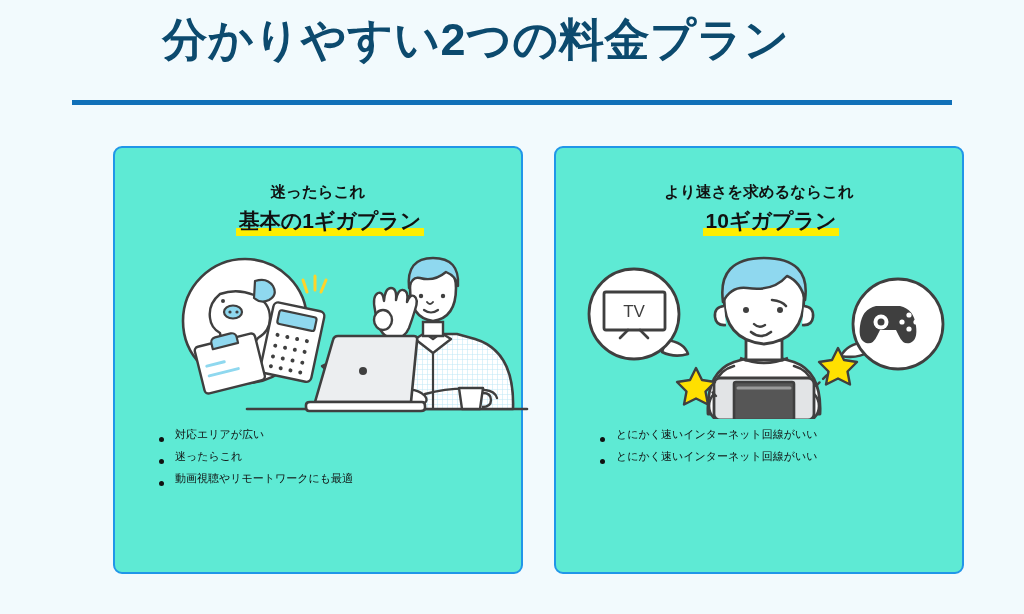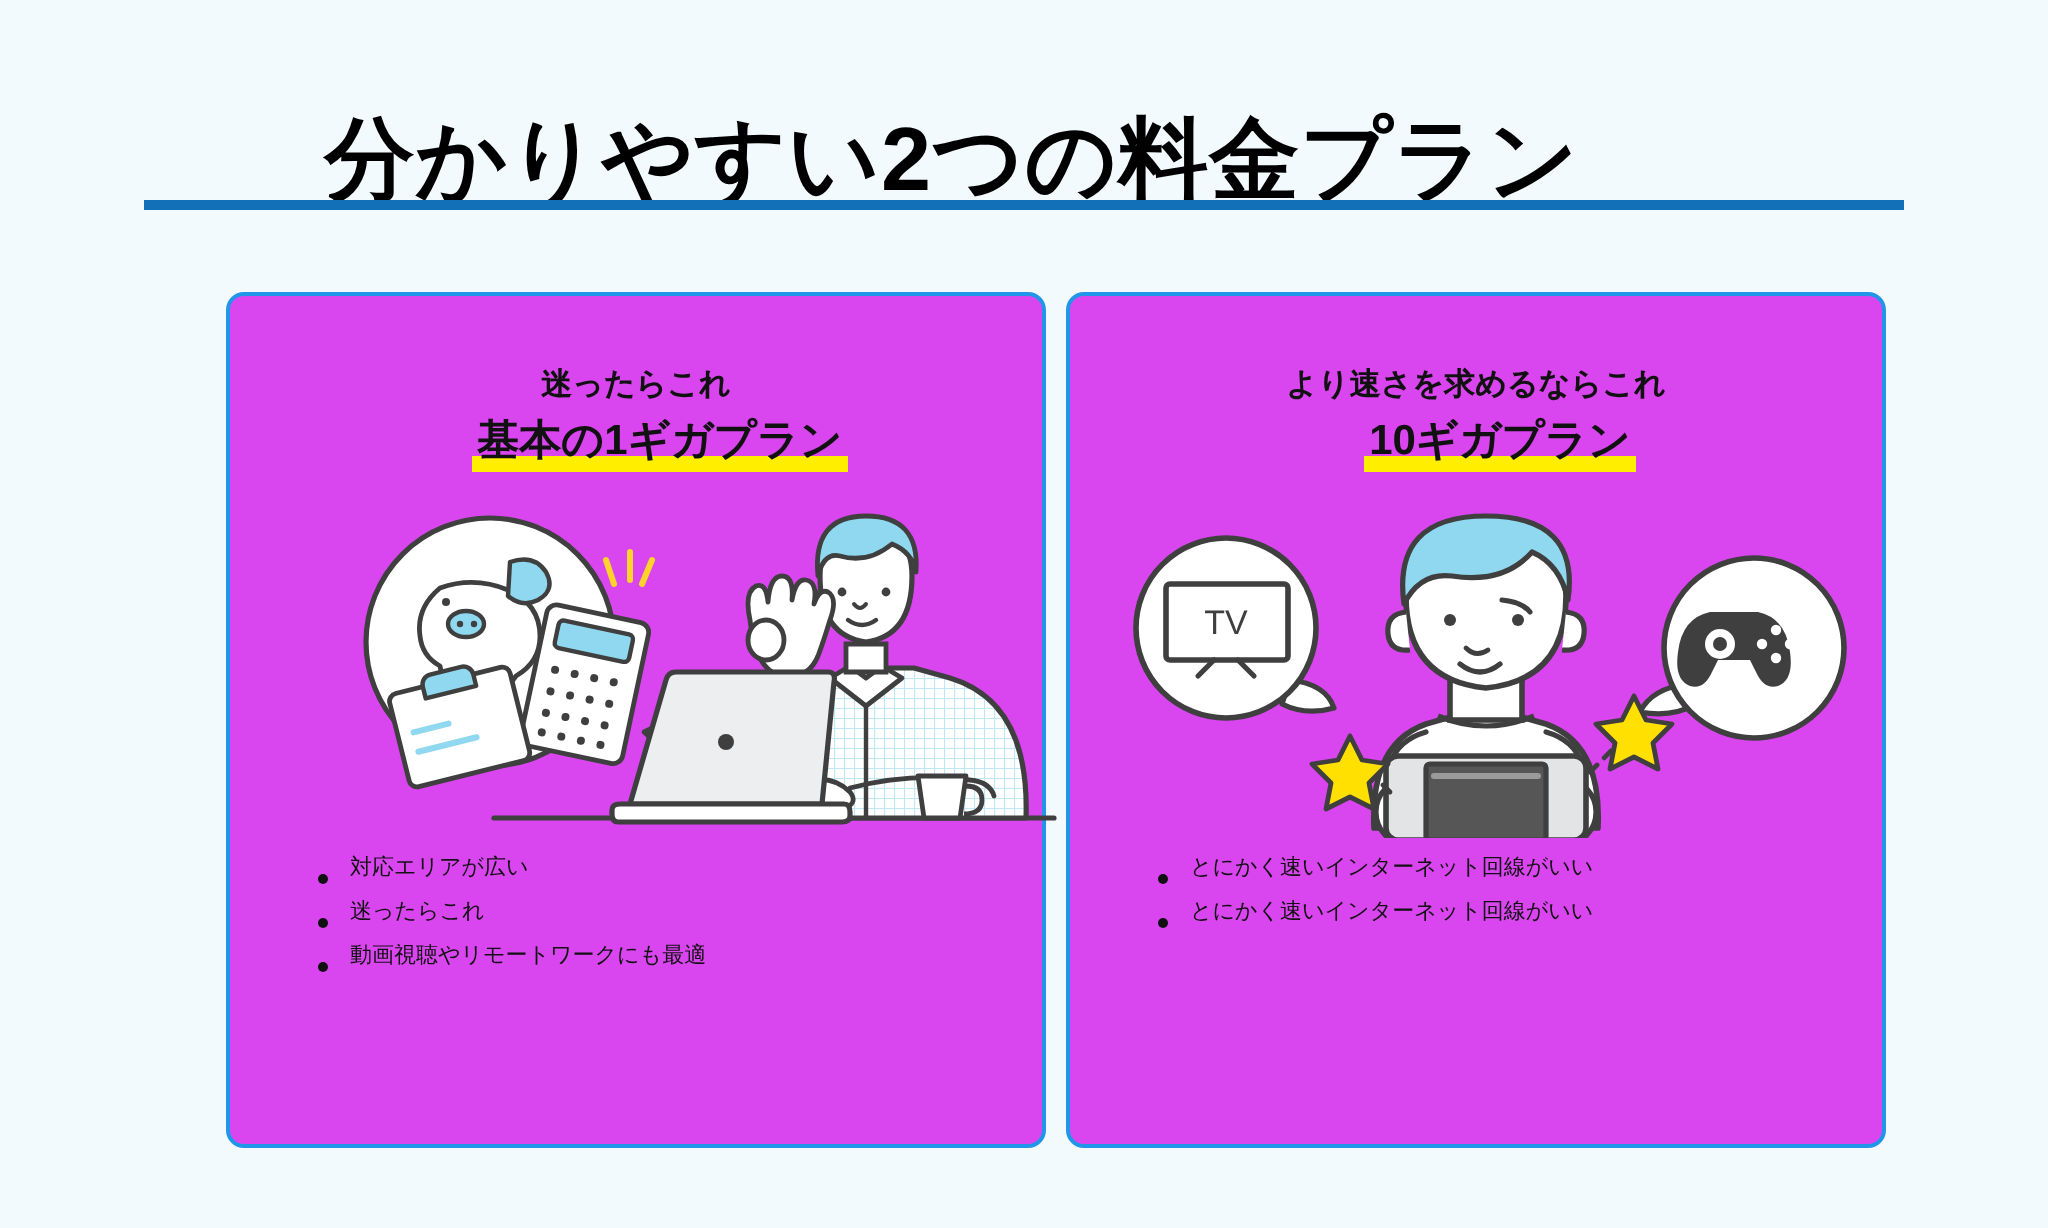--- a/index.html
+++ b/index.html
@@ -18,23 +18,22 @@
   
   .page-title {
     position: absolute;
     left: 0;
     top: 14px;
     width: 952px;
     text-align: center;
     font-size: 45px;
     font-weight: bold;
     letter-spacing: 0.5px;
-    color: #000000;
+    color: #0c4a6e;
     line-height: 1.15;
-    margin-top: 40px;
   }
   .title-rule {
     position: absolute;
     left: 72px;
     top: 100px;
     width: 880px;
     height: 5px;
     background: #1170b8;
   }
 
@@ -44,27 +43,27 @@
     left: 0;
     top: 146px;
     width: 1024px;
     height: 430px;
   }
   .card {
     position: absolute;
     top: 0;
     width: 410px;
     height: 428px;
-    background: #d946ef;
+    background: #5eead4;
     border: 2px solid #2196e8;
     border-radius: 9px;
     box-sizing: border-box;
   }
   .card-left  { left: 113px; }
-  .card-right { left: 533px; }
+  .card-right { left: 554px; }
 
   .card-eyebrow {
     position: absolute;
     top: 34px;
     left: 0;
     width: 100%;
     text-align: center;
     font-size: 15.5px;
     font-weight: bold;
     color: #111111;

